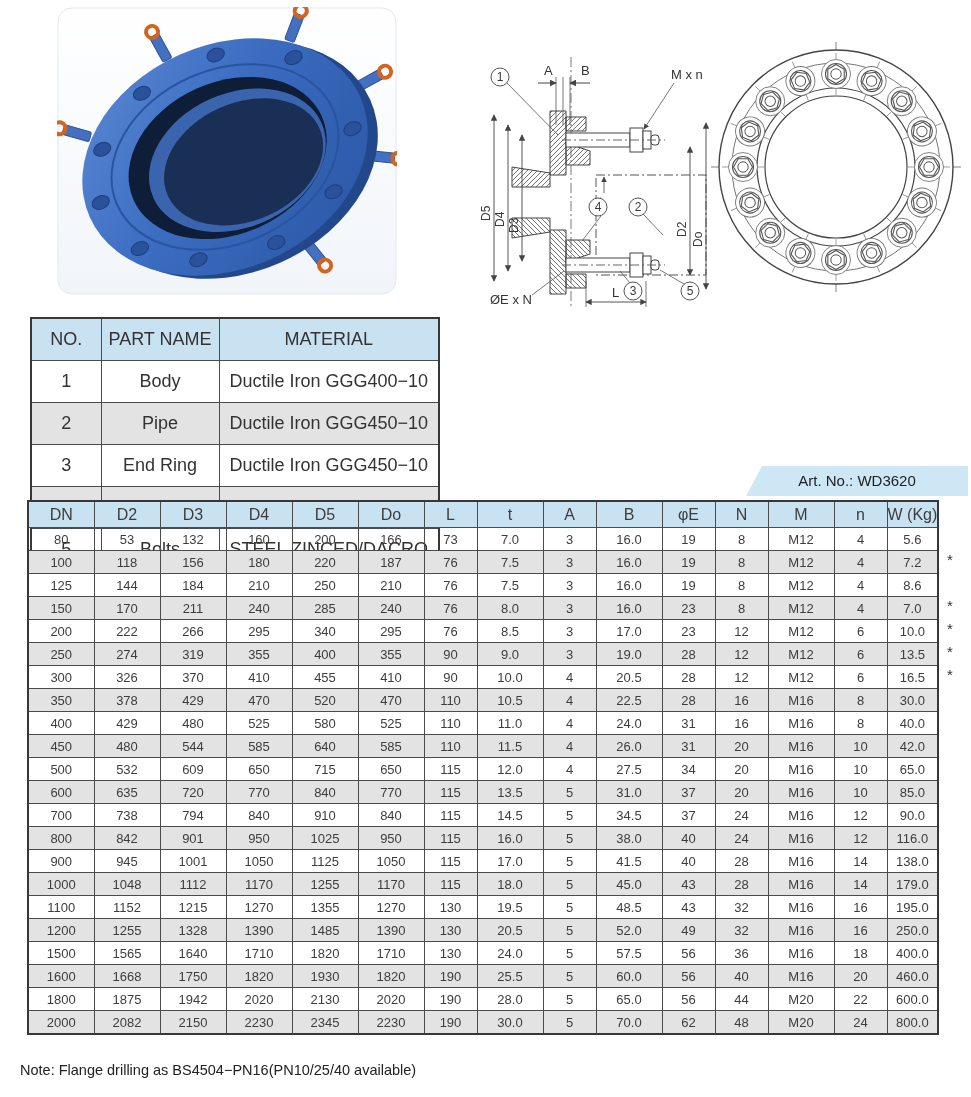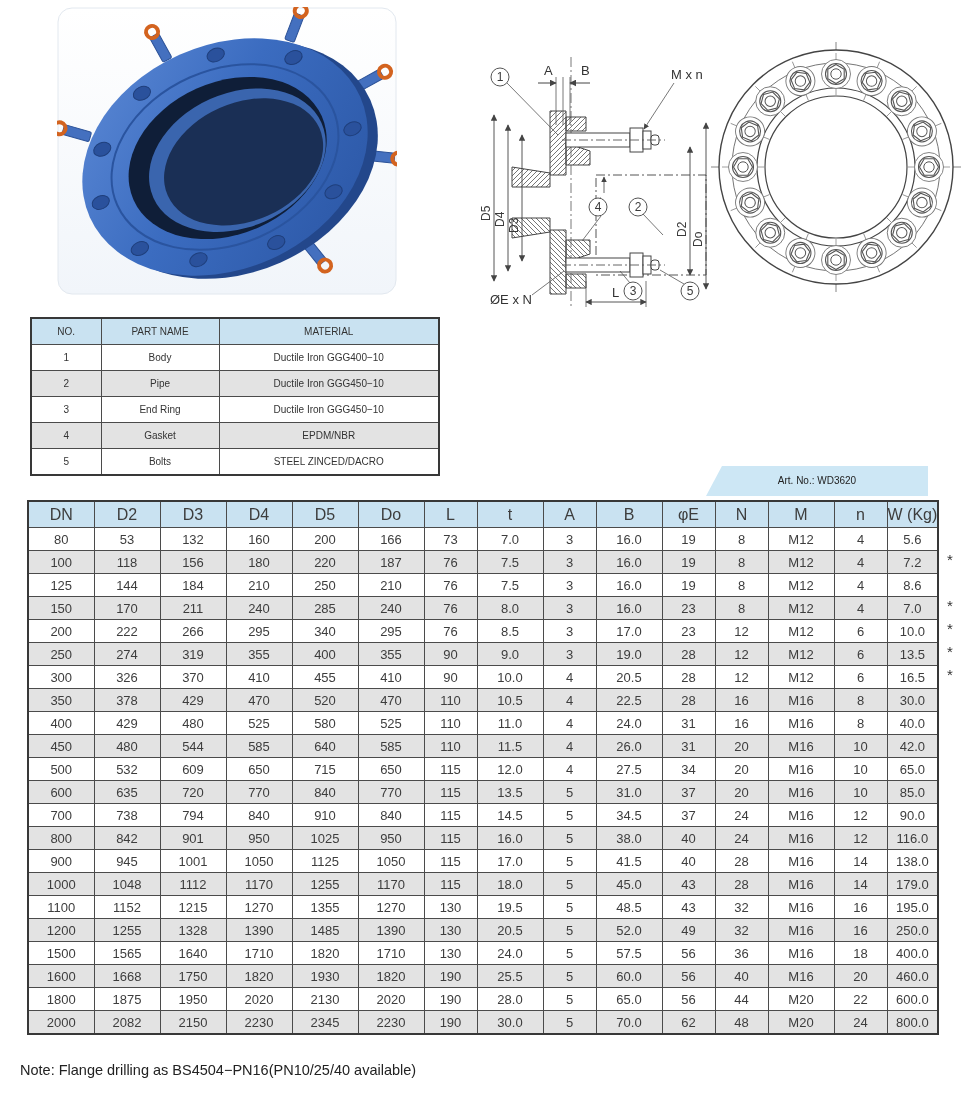--- a/index.html
+++ b/index.html
@@ -9,28 +9,28 @@
   .photo{position:absolute;left:57px;top:7px;}
 
   
   .xsec{position:absolute;left:478px;top:25px;}
   .front{position:absolute;left:708px;top:42px;}
   .dwg-label{font-size:12px;fill:#3a3a3a;}
   .dwg-label-b{font-size:13px;fill:#333;}
 
   
   table.parts{position:absolute;left:30px;top:317px;border-collapse:collapse;table-layout:fixed;border:2px solid #383838;}
-  table.parts th,table.parts td{border:1px solid #4b4b4b;height:25px;text-align:center;font-size:10px;padding:0 4px;white-space:nowrap;color:#333;margin-top:30px;}
+  table.parts th,table.parts td{border:1px solid #4b4b4b;height:25px;text-align:center;font-size:18px;padding:8px 4px;white-space:nowrap;color:#333;margin-top:30px;}
   table.parts thead th{background:#c9e2f1;font-weight:normal;}
   table.parts tbody tr:nth-child(even){background:#e3e3e3;}
 
   
-  .artno{position:absolute;left:706px;top:466px;width:222px;height:30px;background:#cde7f5;
+  .artno{position:absolute;left:746px;top:466px;width:222px;height:30px;background:#cde7f5;
          clip-path:polygon(16px 0,100% 0,100% 100%,0 100%);
-         font-size:10px;line-height:30px;text-align:center;color:#222;}
+         font-size:15px;line-height:30px;text-align:center;color:#222;}
 
   
   table.dims{position:absolute;left:27px;top:500px;border-collapse:collapse;table-layout:fixed;border:2px solid #383838;}
   table.dims th{background:#c9e2f1;height:25px;font-size:16px;font-weight:normal;}
   table.dims td{height:22px;font-size:13px;}
   table.dims th,table.dims td{border:1px solid #4b4b4b;padding:0;text-align:center;white-space:nowrap;color:#3d3d3d;}
   table.dims tbody tr:nth-child(even){background:#e3e3e3;}
   .dim-marks{position:absolute;left:947px;top:529px;width:14px;}
   .dim-marks .mark{height:23px;font-size:15px;line-height:16px;color:#333;}
 
@@ -728,21 +728,21 @@
           <td>60.0</td>
           <td>56</td>
           <td>40</td>
           <td>M16</td>
           <td>20</td>
           <td>460.0</td>
         </tr>
         <tr>
           <td>1800</td>
           <td>1875</td>
-          <td>1950</td>
+          <td>1942</td>
           <td>2020</td>
           <td>2130</td>
           <td>2020</td>
           <td>190</td>
           <td>28.0</td>
           <td>5</td>
           <td>65.0</td>
           <td>56</td>
           <td>44</td>
           <td>M20</td>

